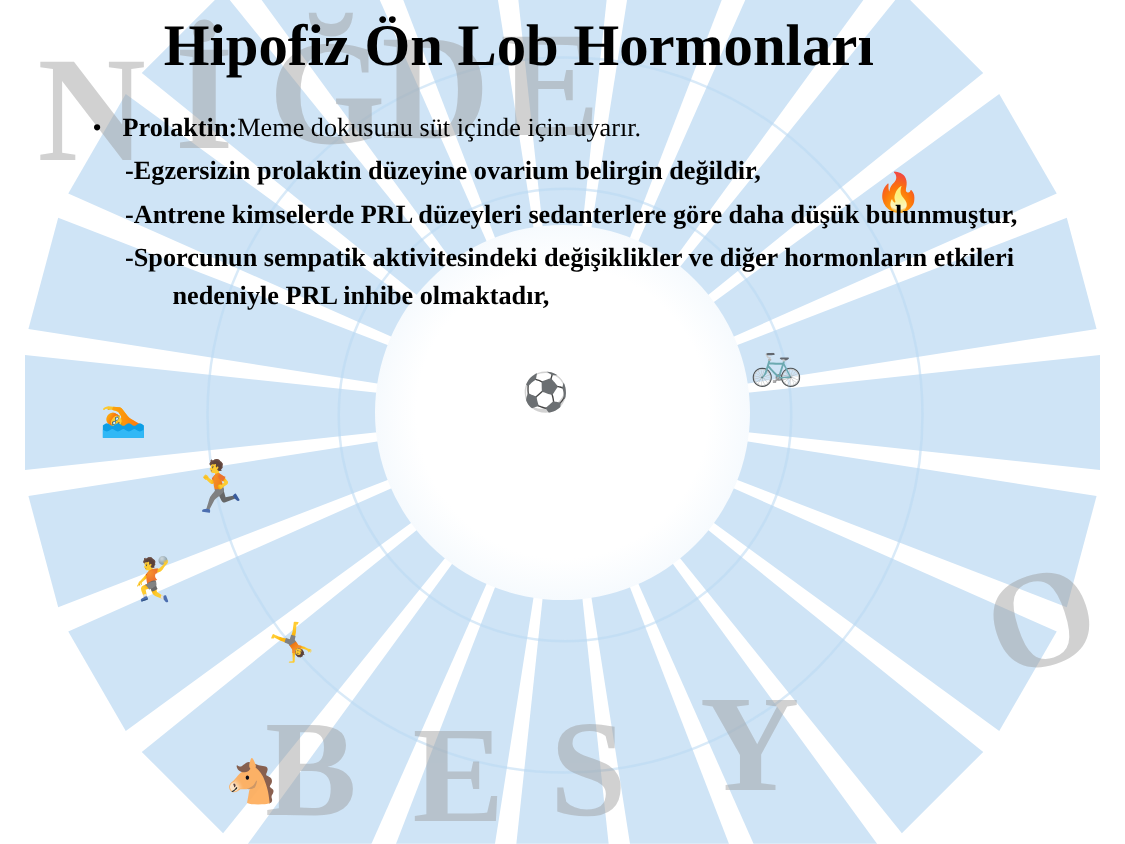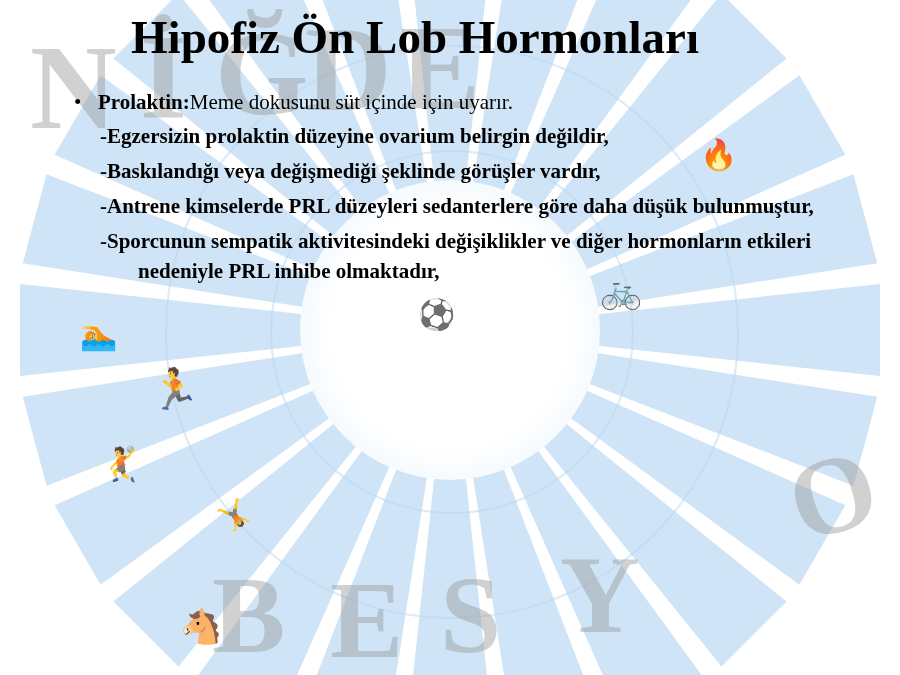--- a/index.html
+++ b/index.html
@@ -215,19 +215,18 @@
   <div class="content">
     <div class="title">Hipofiz Ön Lob Hormonları</div>
 
     <div class="body">
 
       <div class="bullet-row">
         <span class="bullet-dot">•</span><b>Prolaktin:</b><span>Meme dokusunu süt içinde için uyarır.</span>
       </div>
 
       <div class="sub">-Egzersizin  prolaktin düzeyine ovarium belirgin değildir,</div>
-      <div class="sub">-Baskılandığı veya değişmediği şeklinde görüşler vardır,</div>
       <div class="sub">-Antrene kimselerde PRL düzeyleri sedanterlere göre daha düşük bulunmuştur,</div>
       <div class="sub">-Sporcunun sempatik aktivitesindeki değişiklikler ve diğer hormonların etkileri nedeniyle PRL inhibe olmaktadır,</div>
 
     </div>
   </div>
 </div>
 
 </body></html>

